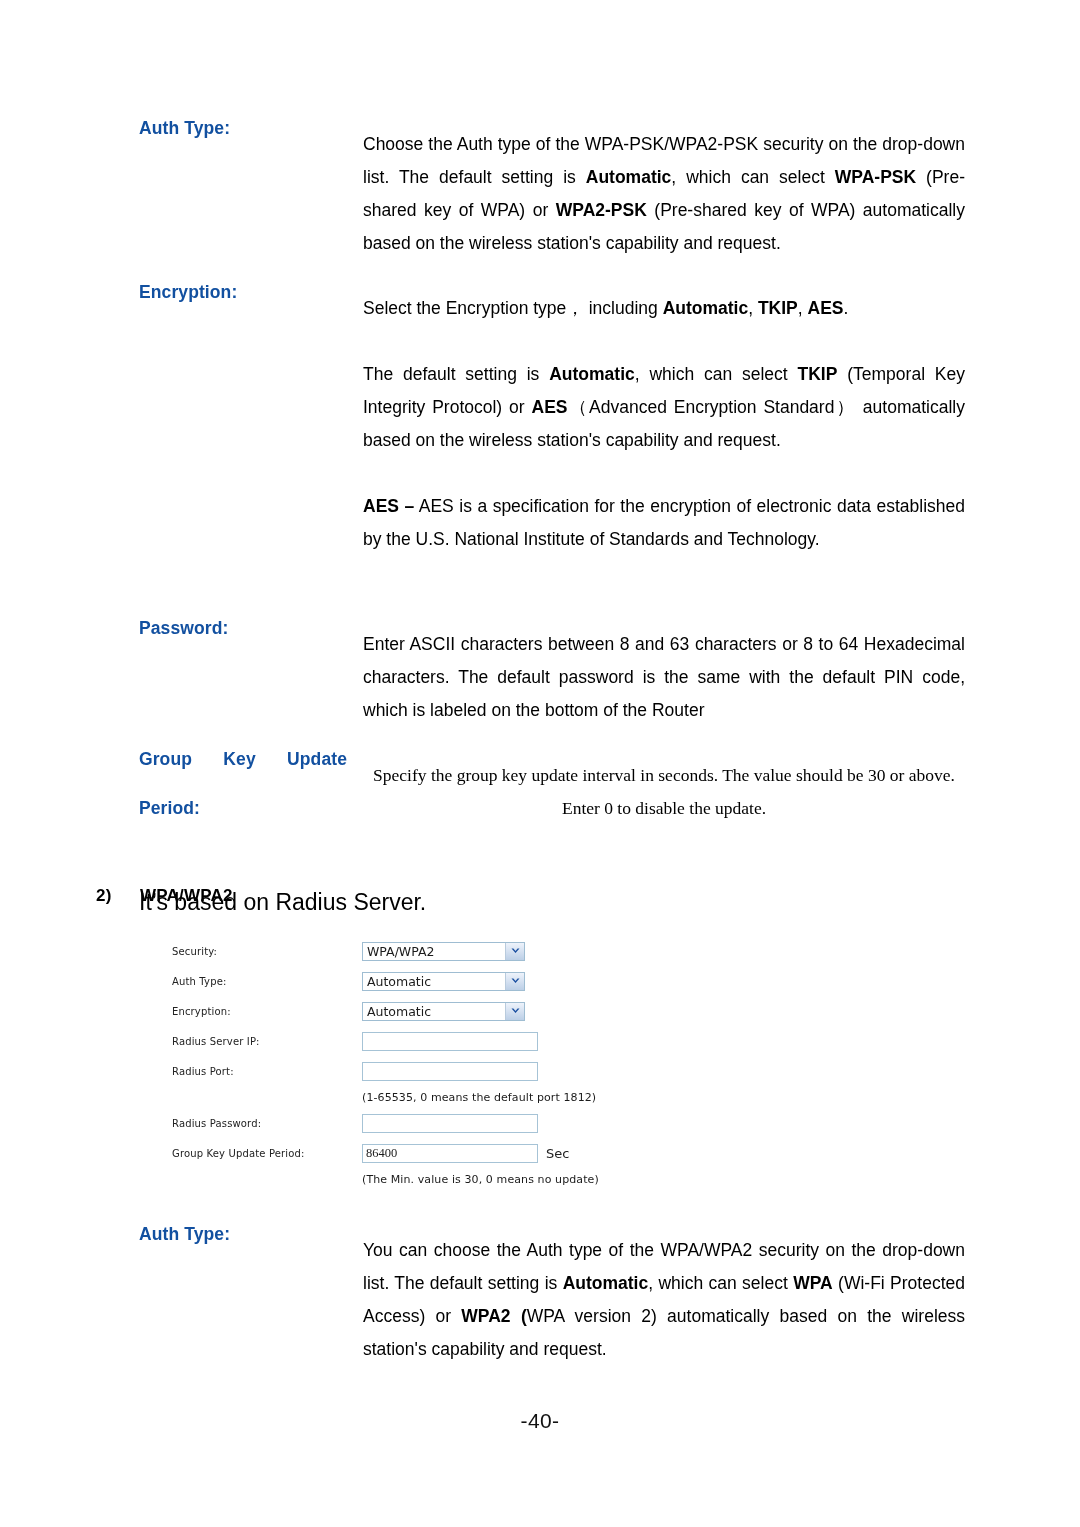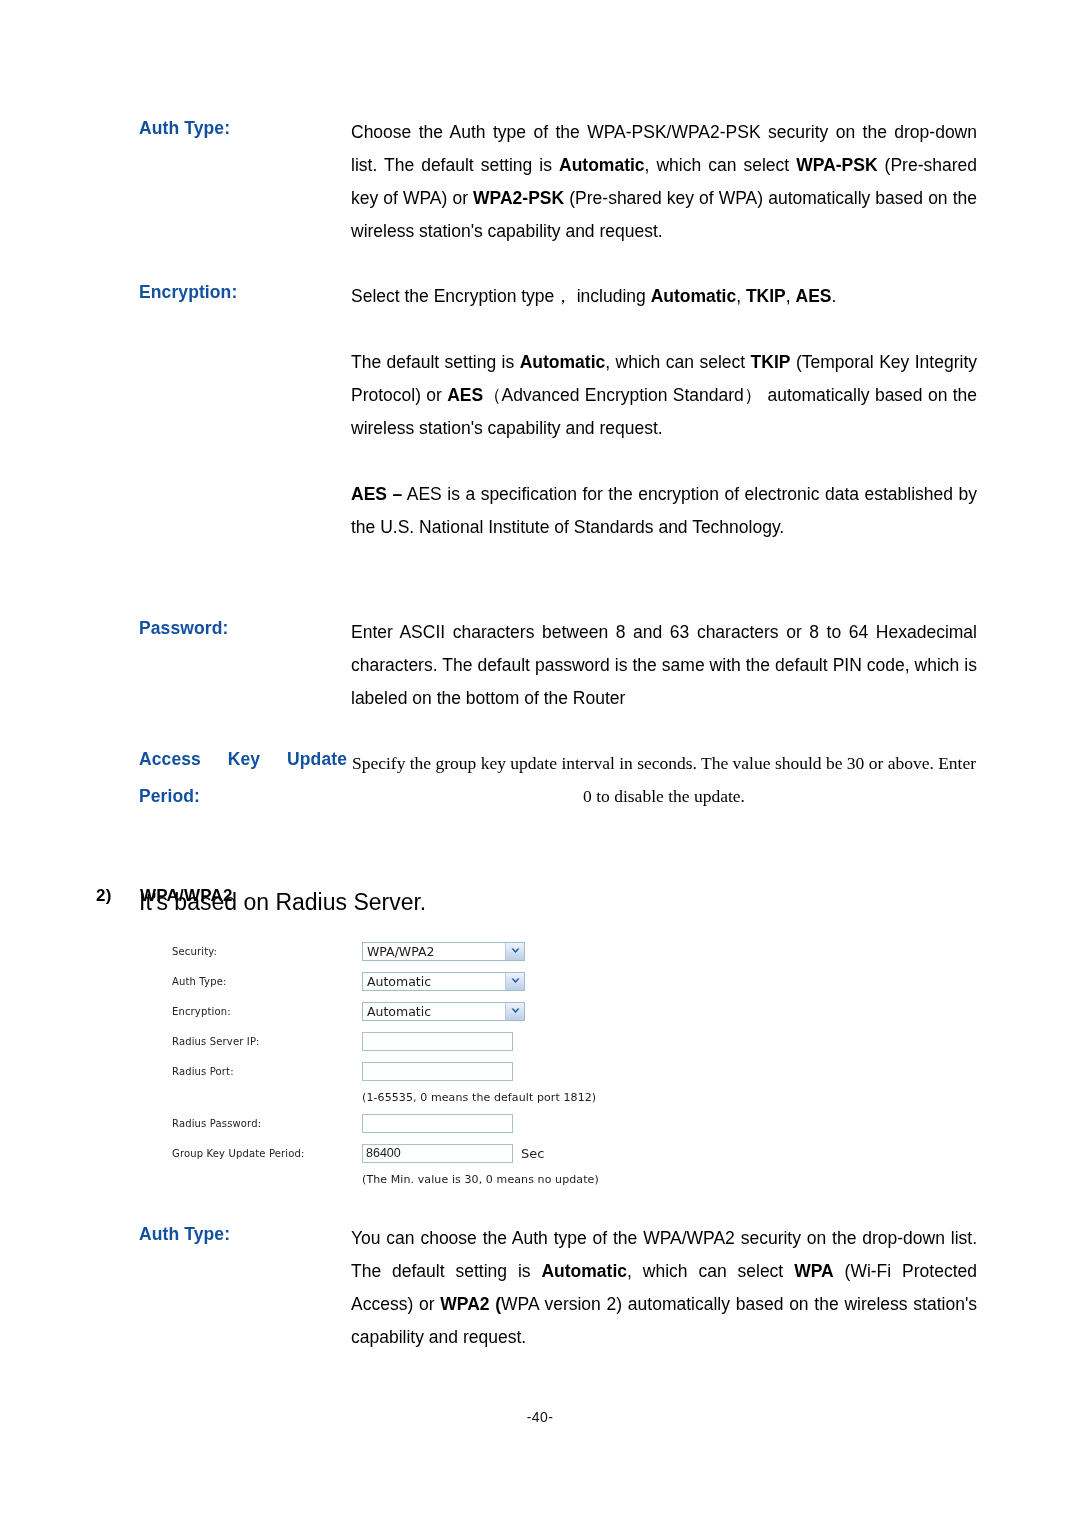--- a/index.html
+++ b/index.html
@@ -54,21 +54,21 @@
   }
   .def-body {
     flex: 1 1 auto;
     font-size: 17.5px;
     line-height: 33px;
     text-align: justify;
     text-justify: inter-word;
     color: #000;
   }
   .def-body p {
-    margin: 4px;
+    margin: 16px;
   }
   .def-body p + p {
     margin-top: 33px;
   }
   .def-body p.tight + p.tight {
     margin-top: 16px;
   }
   .nojustify {
     text-align: center;
     font-family: Liberation Serif, serif;
@@ -144,27 +144,27 @@
     width: 18px;
     flex: 0 0 18px;
     background: linear-gradient(to bottom, #eef3fb 0%, #d2dff0 55%, #bccfe6 100%);
     border-left: 1px solid #b9cbdd;
     display: flex;
     align-items: center;
     justify-content: center;
   }
   .ui-select .arrow svg { display: block; }
   .ui-input {
-    width: 151px;
+    width: 176px;
     height: 19px;
     border: 1px solid #a6c3d6;
     background: #ffffff;
     box-sizing: border-box;
     font-size: 12.5px;
-    font-family: Liberation Sans, sans-serif;
+    font-family: Liberation Serif, serif;
     color: #1b1b1b;
     line-height: 17px;
     padding: 0 12px 0 3px;
     display: flex;
     align-items: center;
     overflow: hidden;
     white-space: nowrap;
   }
   .unit {
     font-size: 13px;
@@ -189,21 +189,21 @@
     letter-spacing: .1px;
   }
 
   
   .page-number {
     position: absolute;
     left: 0;
     top: 1409px;
     width: 1080px;
     text-align: center;
-    font-size: 14px;
+    font-size: 21px;
     letter-spacing: .4px;
     color: #111;
   }
 </style>
 </head>
 <body>
 
 <div class="page">
 
   <div class="def-row" style="top:112px;">
@@ -225,21 +225,21 @@
   <div class="def-row" style="top:612px;">
     <div class="def-term">Password:</div>
     <div class="def-body">
         <p><span>Enter ASCII characters between 8 and 63 characters or 8 to 64 Hexadecimal characters. The default password is the same with the default PIN code, which is labeled on the bottom of the Router</span></p>
       </div>
   </div>
 
   <div class="def-row" style="top:743px;">
     <div class="def-term spread">
         <span class="w">
-          <span>Access</span>
+          <span>Group</span>
           <span>Key</span>
           <span>Update</span>
         </span>
         <span class="w last">
           <span>Period:</span>
         </span>
       </div>
     <div class="def-body nojustify">
         <p><span>Specify the group key update interval in seconds. The value should be 30 or above. Enter 0 to disable the update.</span></p>
       </div>

